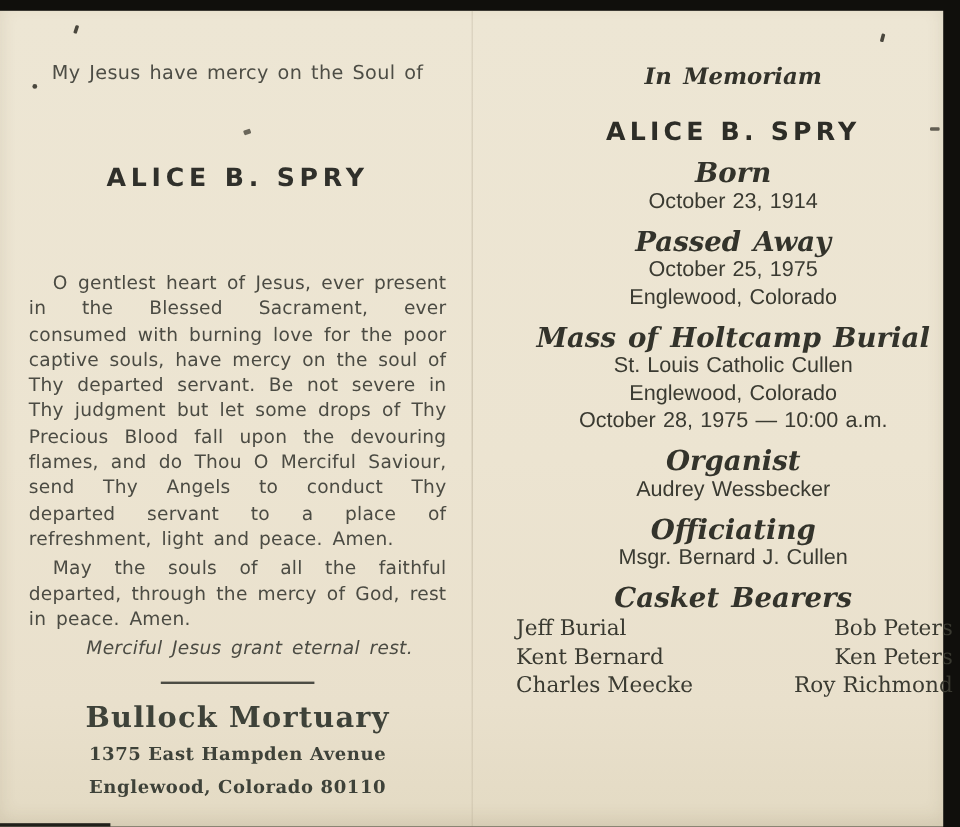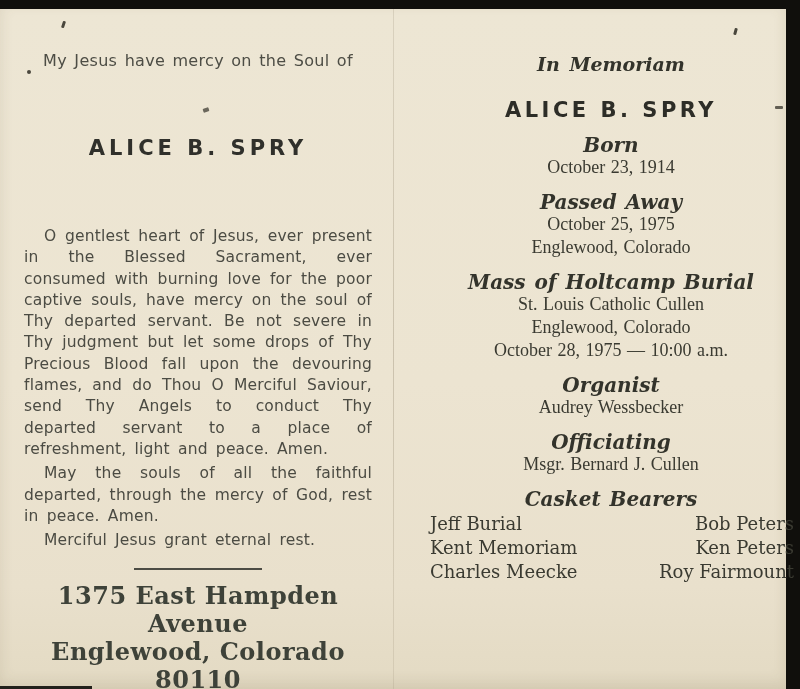--- a/index.html
+++ b/index.html
@@ -47,55 +47,55 @@
     margin-top:66px; color:#30302b;
   }
   .lp-prayer { margin-top:66px; }
   .lp-prayer p {
     margin:0; text-indent:20px;
     font-size:15.5px; line-height:21.3px;
     text-align:justify; word-spacing:3px; letter-spacing:.2px;
     color:#4b4b43;
   }
   .lp-prayer p + p { margin-top:3px; }
-  .lp-prayer p.last { text-align:left; }
+  .lp-prayer p.last { text-align:center;font-style:italic; }
 
   .lp-divider {
     width:128px; height:0; margin:17px auto 0;
     border-top:2px solid #4c4c44;
   }
 
   .lp-mortuary {
     margin-top:12px; text-align:center;
     font-family:"DejaVu Serif", serif; font-weight:bold;
     color:#3e4239;
   }
   .lp-mortuary-name { font-size:24px; line-height:32px; letter-spacing:1px; }
-  .lp-mortuary-line { font-size:24px; line-height:28px; letter-spacing:.5px; }
+  .lp-mortuary-line { font-size:15px; line-height:28px; letter-spacing:.5px; }
 
   
   .right-panel {
     position:absolute; left:424px; top:30px; width:374px;
     text-align:center; color:#38382f;
   }
   .rp-memoriam {
     font-family:"DejaVu Serif", serif; font-style:italic; font-weight:bold;
     font-size:19px; margin-top:14px; color:#33332b; word-spacing:3px;
   }
   .rp-name {
     font-weight:bold; font-size:21px; letter-spacing:3.5px;
     margin-top:23px; color:#2d2d27;
   }
   .rp-section { margin-top:12px; }
   .rp-heading {
     font-family:"DejaVu Serif", serif; font-style:italic; font-weight:bold;
-    font-size:20px; line-height:22px; color:#33332b; word-spacing:2px;
+    font-size:23px; line-height:22px; color:#33332b; word-spacing:2px;
   }
   .rp-line {
-    font-family:Liberation Serif, serif;
+    font-family:Liberation Sans, sans-serif;
     font-size:18px; line-height:23px; color:#3a3a31; word-spacing:1px;
   }
   .rp-bearers { margin-top:2px; }
   .rp-bearer-row {
     display:flex; justify-content:space-between;
     font-family:"DejaVu Serif", serif; font-size:18px; line-height:24px;
     color:#3a3a31; padding:0 4px 0 6px;
   }
 </style>
 </head>
@@ -112,20 +112,21 @@
 
     <div class="lp-prayer">
       <p>O gentlest heart of Jesus, ever present in the Blessed Sacrament, ever consumed with burning love for the poor captive souls, have mercy on the soul of Thy departed servant. Be not severe in Thy judgment but let some drops of Thy Precious Blood fall upon the devouring flames, and do Thou O Merciful Saviour, send Thy Angels to conduct Thy departed servant to a place of refreshment, light and peace.  Amen.</p>
       <p>May the souls of all the faithful departed, through the mercy of God, rest in peace.  Amen.</p>
       <p class="last">Merciful Jesus grant eternal rest.</p>
     </div>
 
     <div class="lp-divider"></div>
 
     <div class="lp-mortuary">
+      <div class="lp-mortuary-name">Bullock Mortuary</div>
       <div class="lp-mortuary-line">1375 East Hampden Avenue</div>
       <div class="lp-mortuary-line">Englewood, Colorado 80110</div>
     </div>
   </div>
 
   <div class="right-panel">
     <div class="rp-memoriam">In Memoriam</div>
 
     <div class="rp-name">ALICE B. SPRY</div>
 
@@ -158,26 +159,26 @@
     </div>
 
     <div class="rp-section">
       <div class="rp-heading">Casket Bearers</div>
       <div class="rp-bearers">
         <div class="rp-bearer-row">
           <span>Jeff Burial</span>
           <span>Bob Peters</span>
         </div>
         <div class="rp-bearer-row">
-          <span>Kent Memoriam</span>
+          <span>Kent Bernard</span>
           <span>Ken Peters</span>
         </div>
         <div class="rp-bearer-row">
           <span>Charles Meecke</span>
-          <span>Roy Fairmount</span>
+          <span>Roy Richmond</span>
         </div>
       </div>
     </div>
 
   </div>
 
   <div class="speck speck-a"></div>
   <div class="speck speck-b"></div>
   <div class="speck speck-c"></div>
   <div class="speck speck-d"></div>

